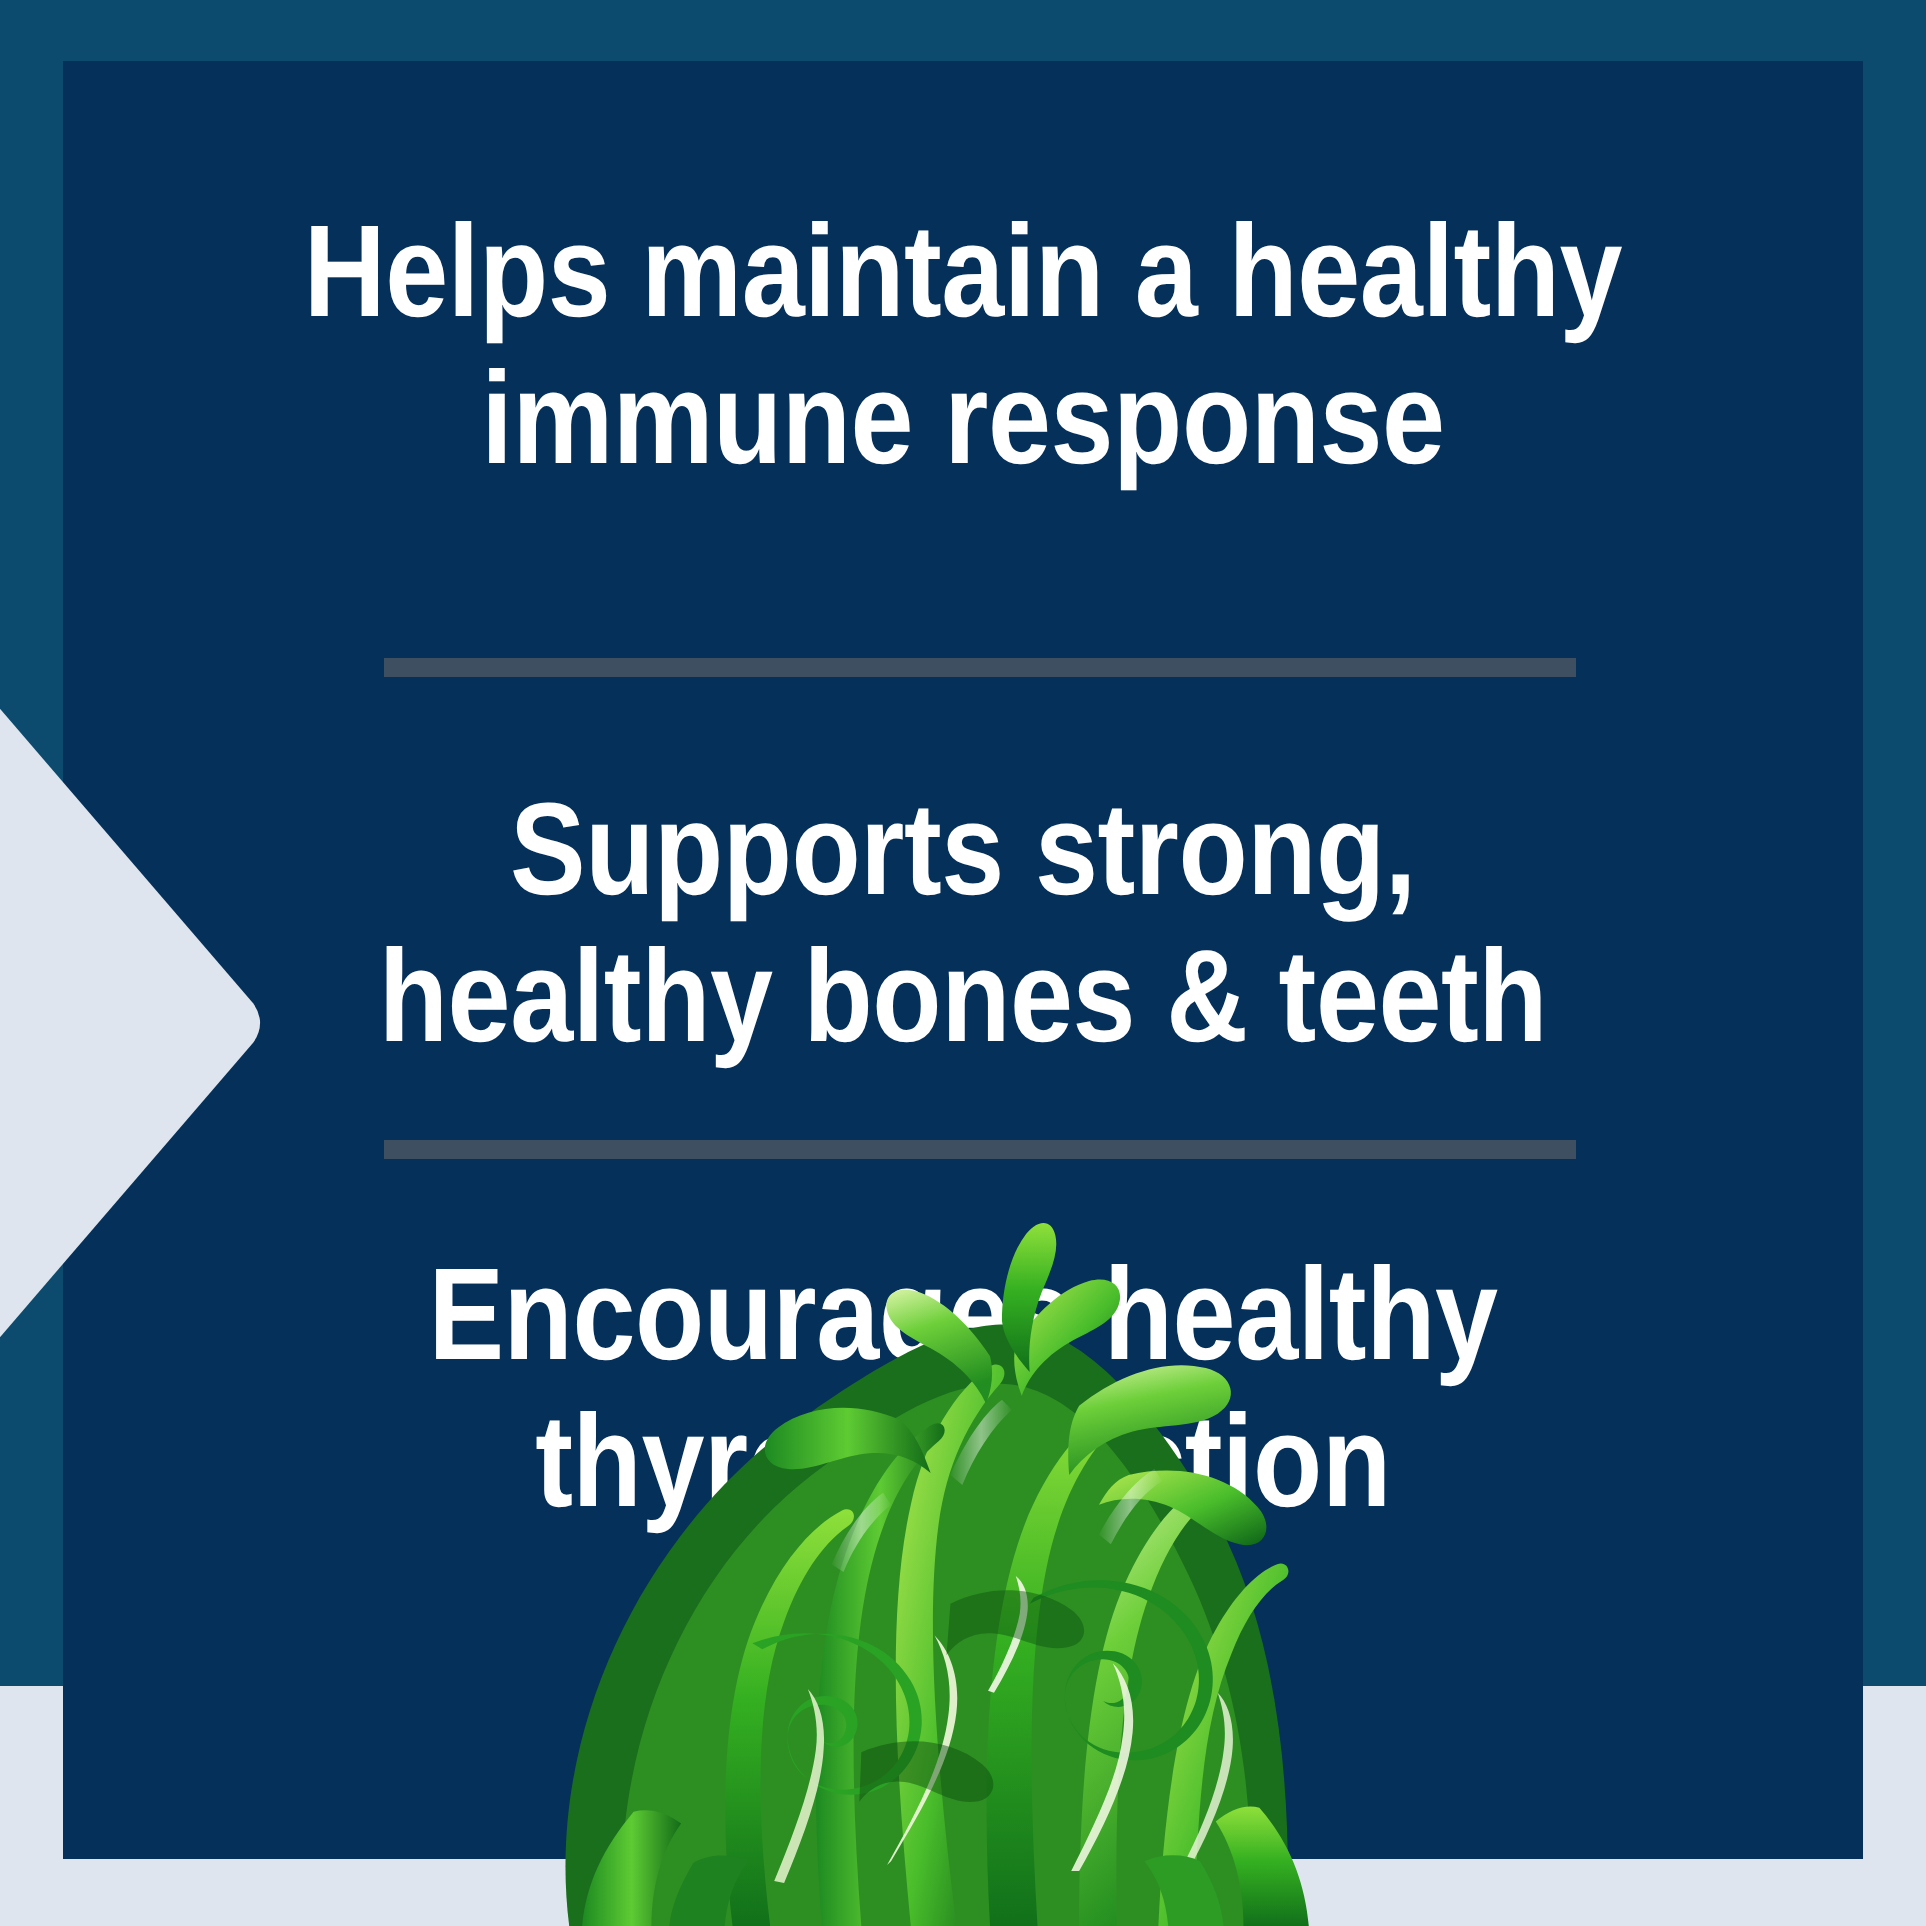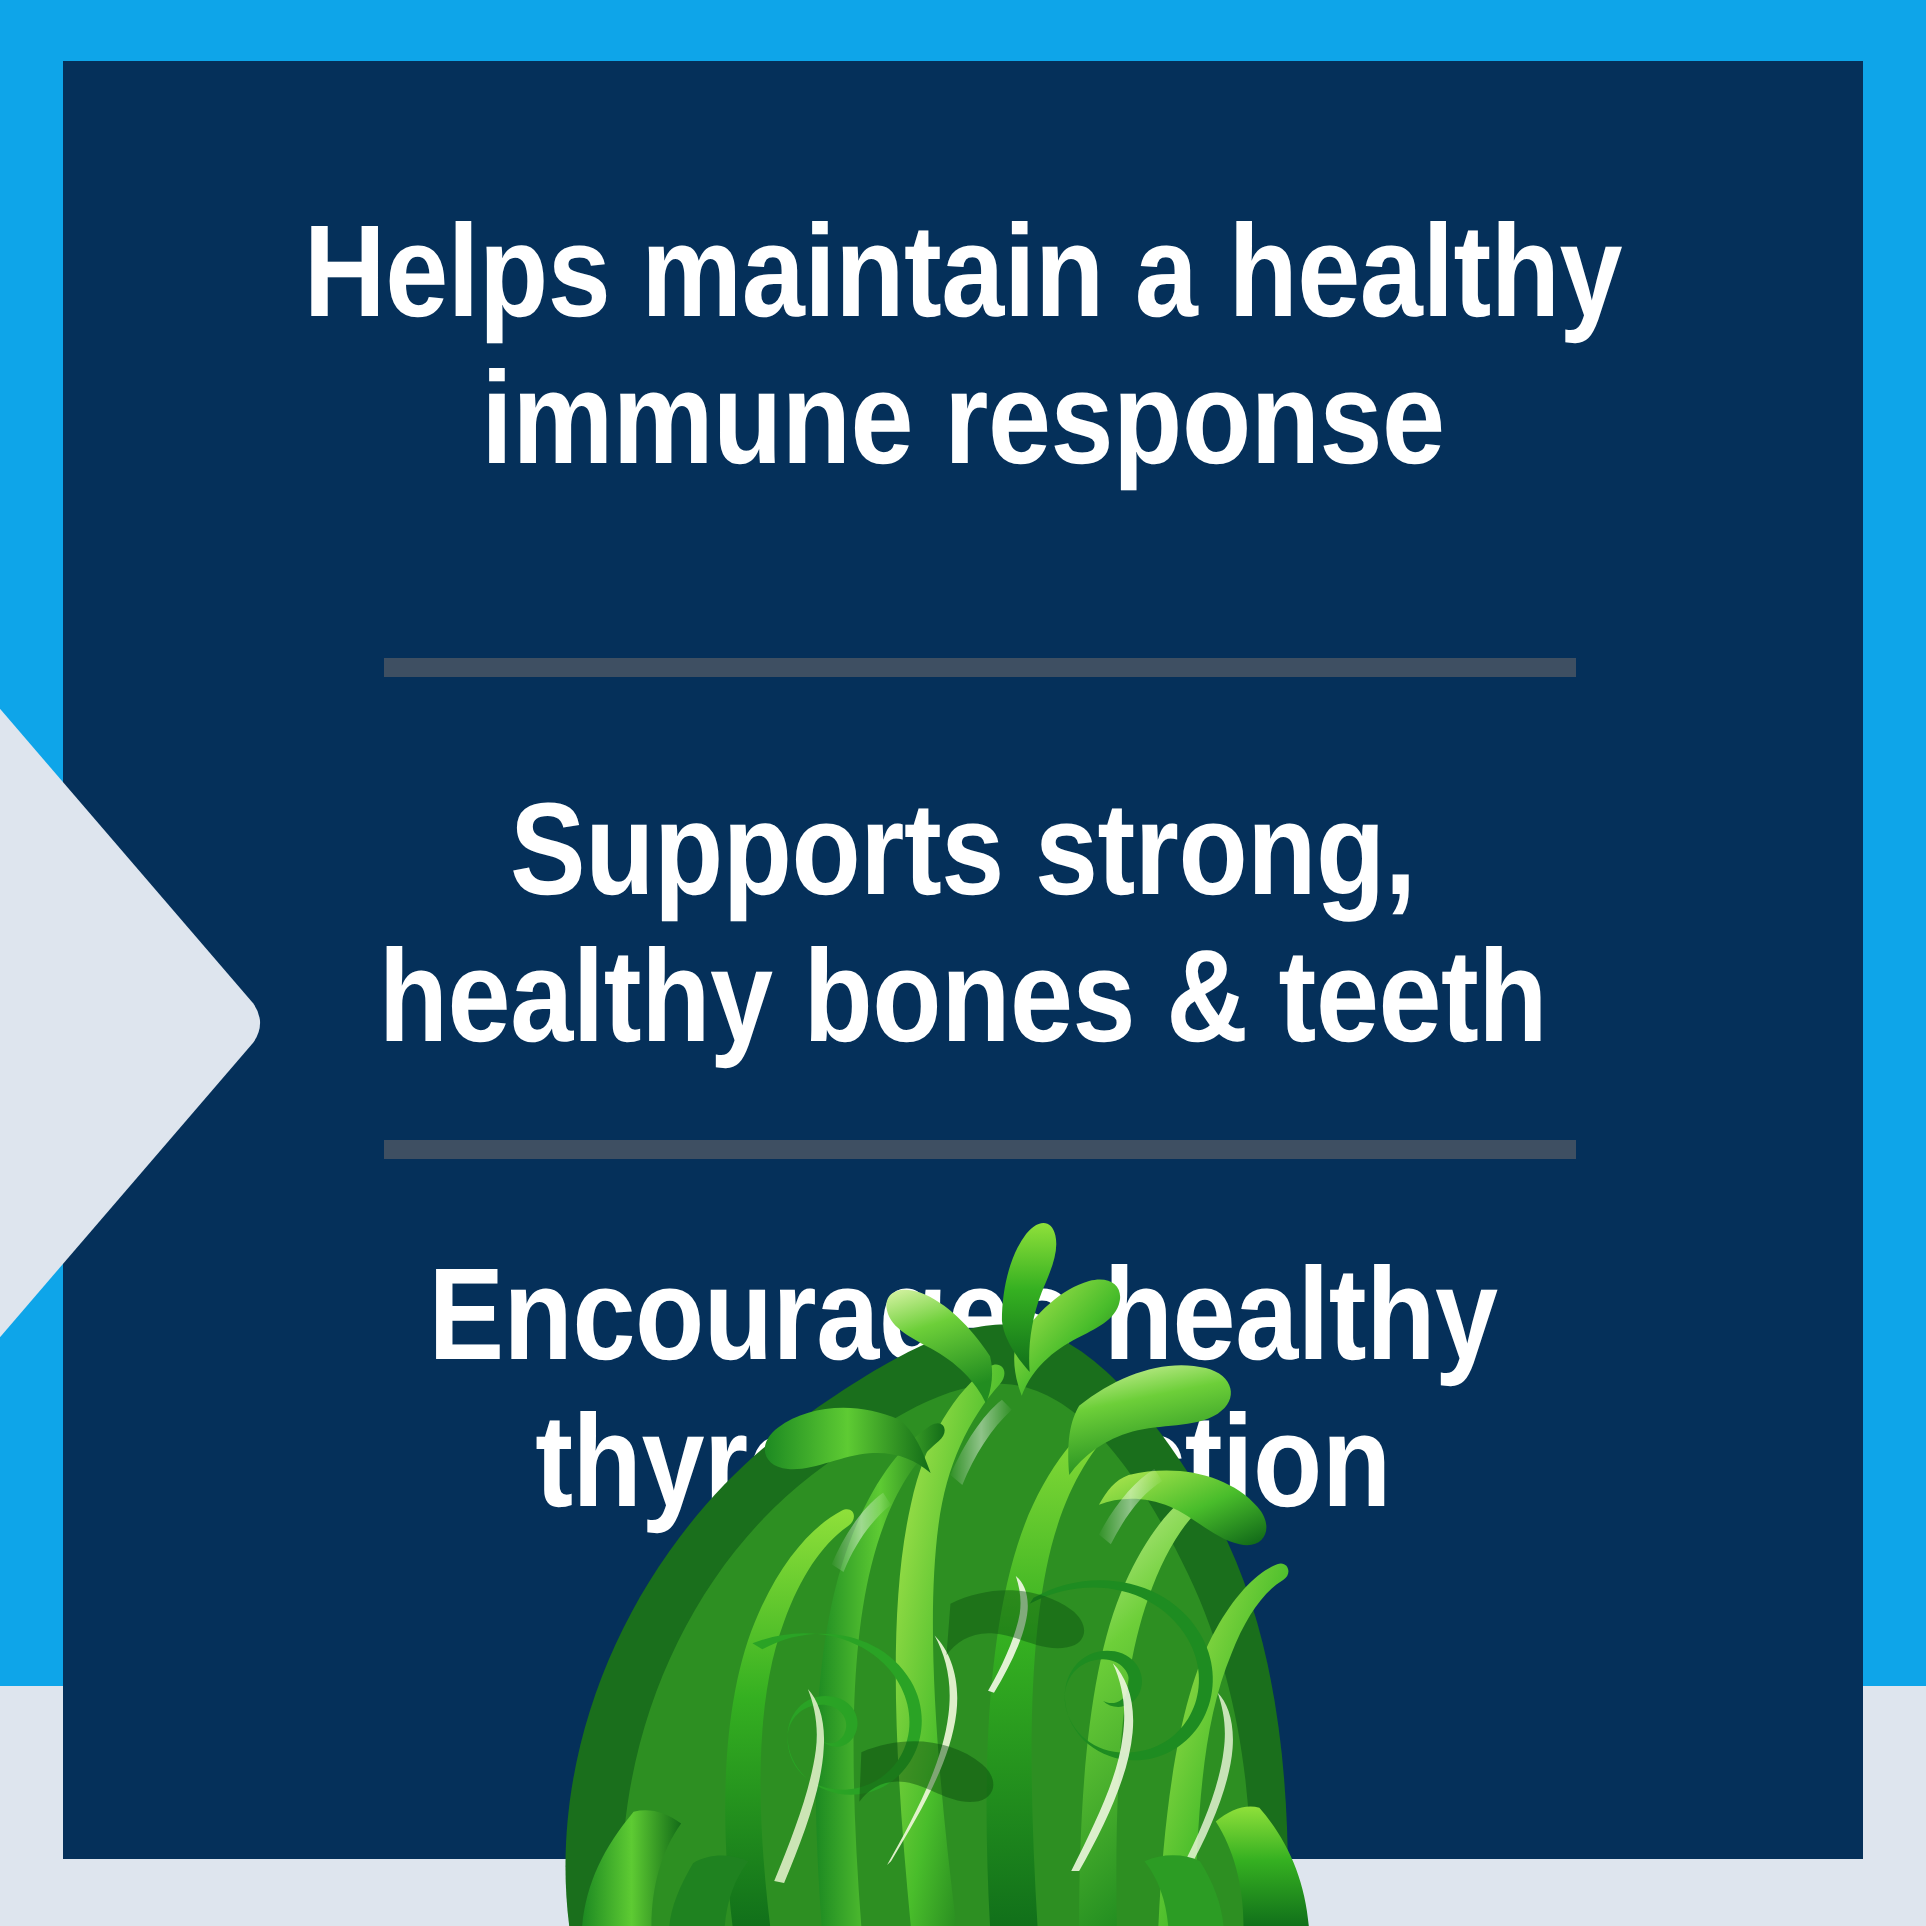--- a/index.html
+++ b/index.html
@@ -11,21 +11,21 @@
     height: 1927px;
     background: #dee5ee;
     font-family: "Liberation Sans", sans-serif;
     overflow: hidden;
   }
 
   #promo-card {
     position: relative;
     width: 1927px;
     height: 1686px;
-    background: #0ea5e9;
+    background: #0c4a6e;
   }
 
   
   .navy-panel {
     position: absolute;
     left: 63px;
     top: 61px;
     width: 1800px;
     height: 1798px;
     background: #05305a;

